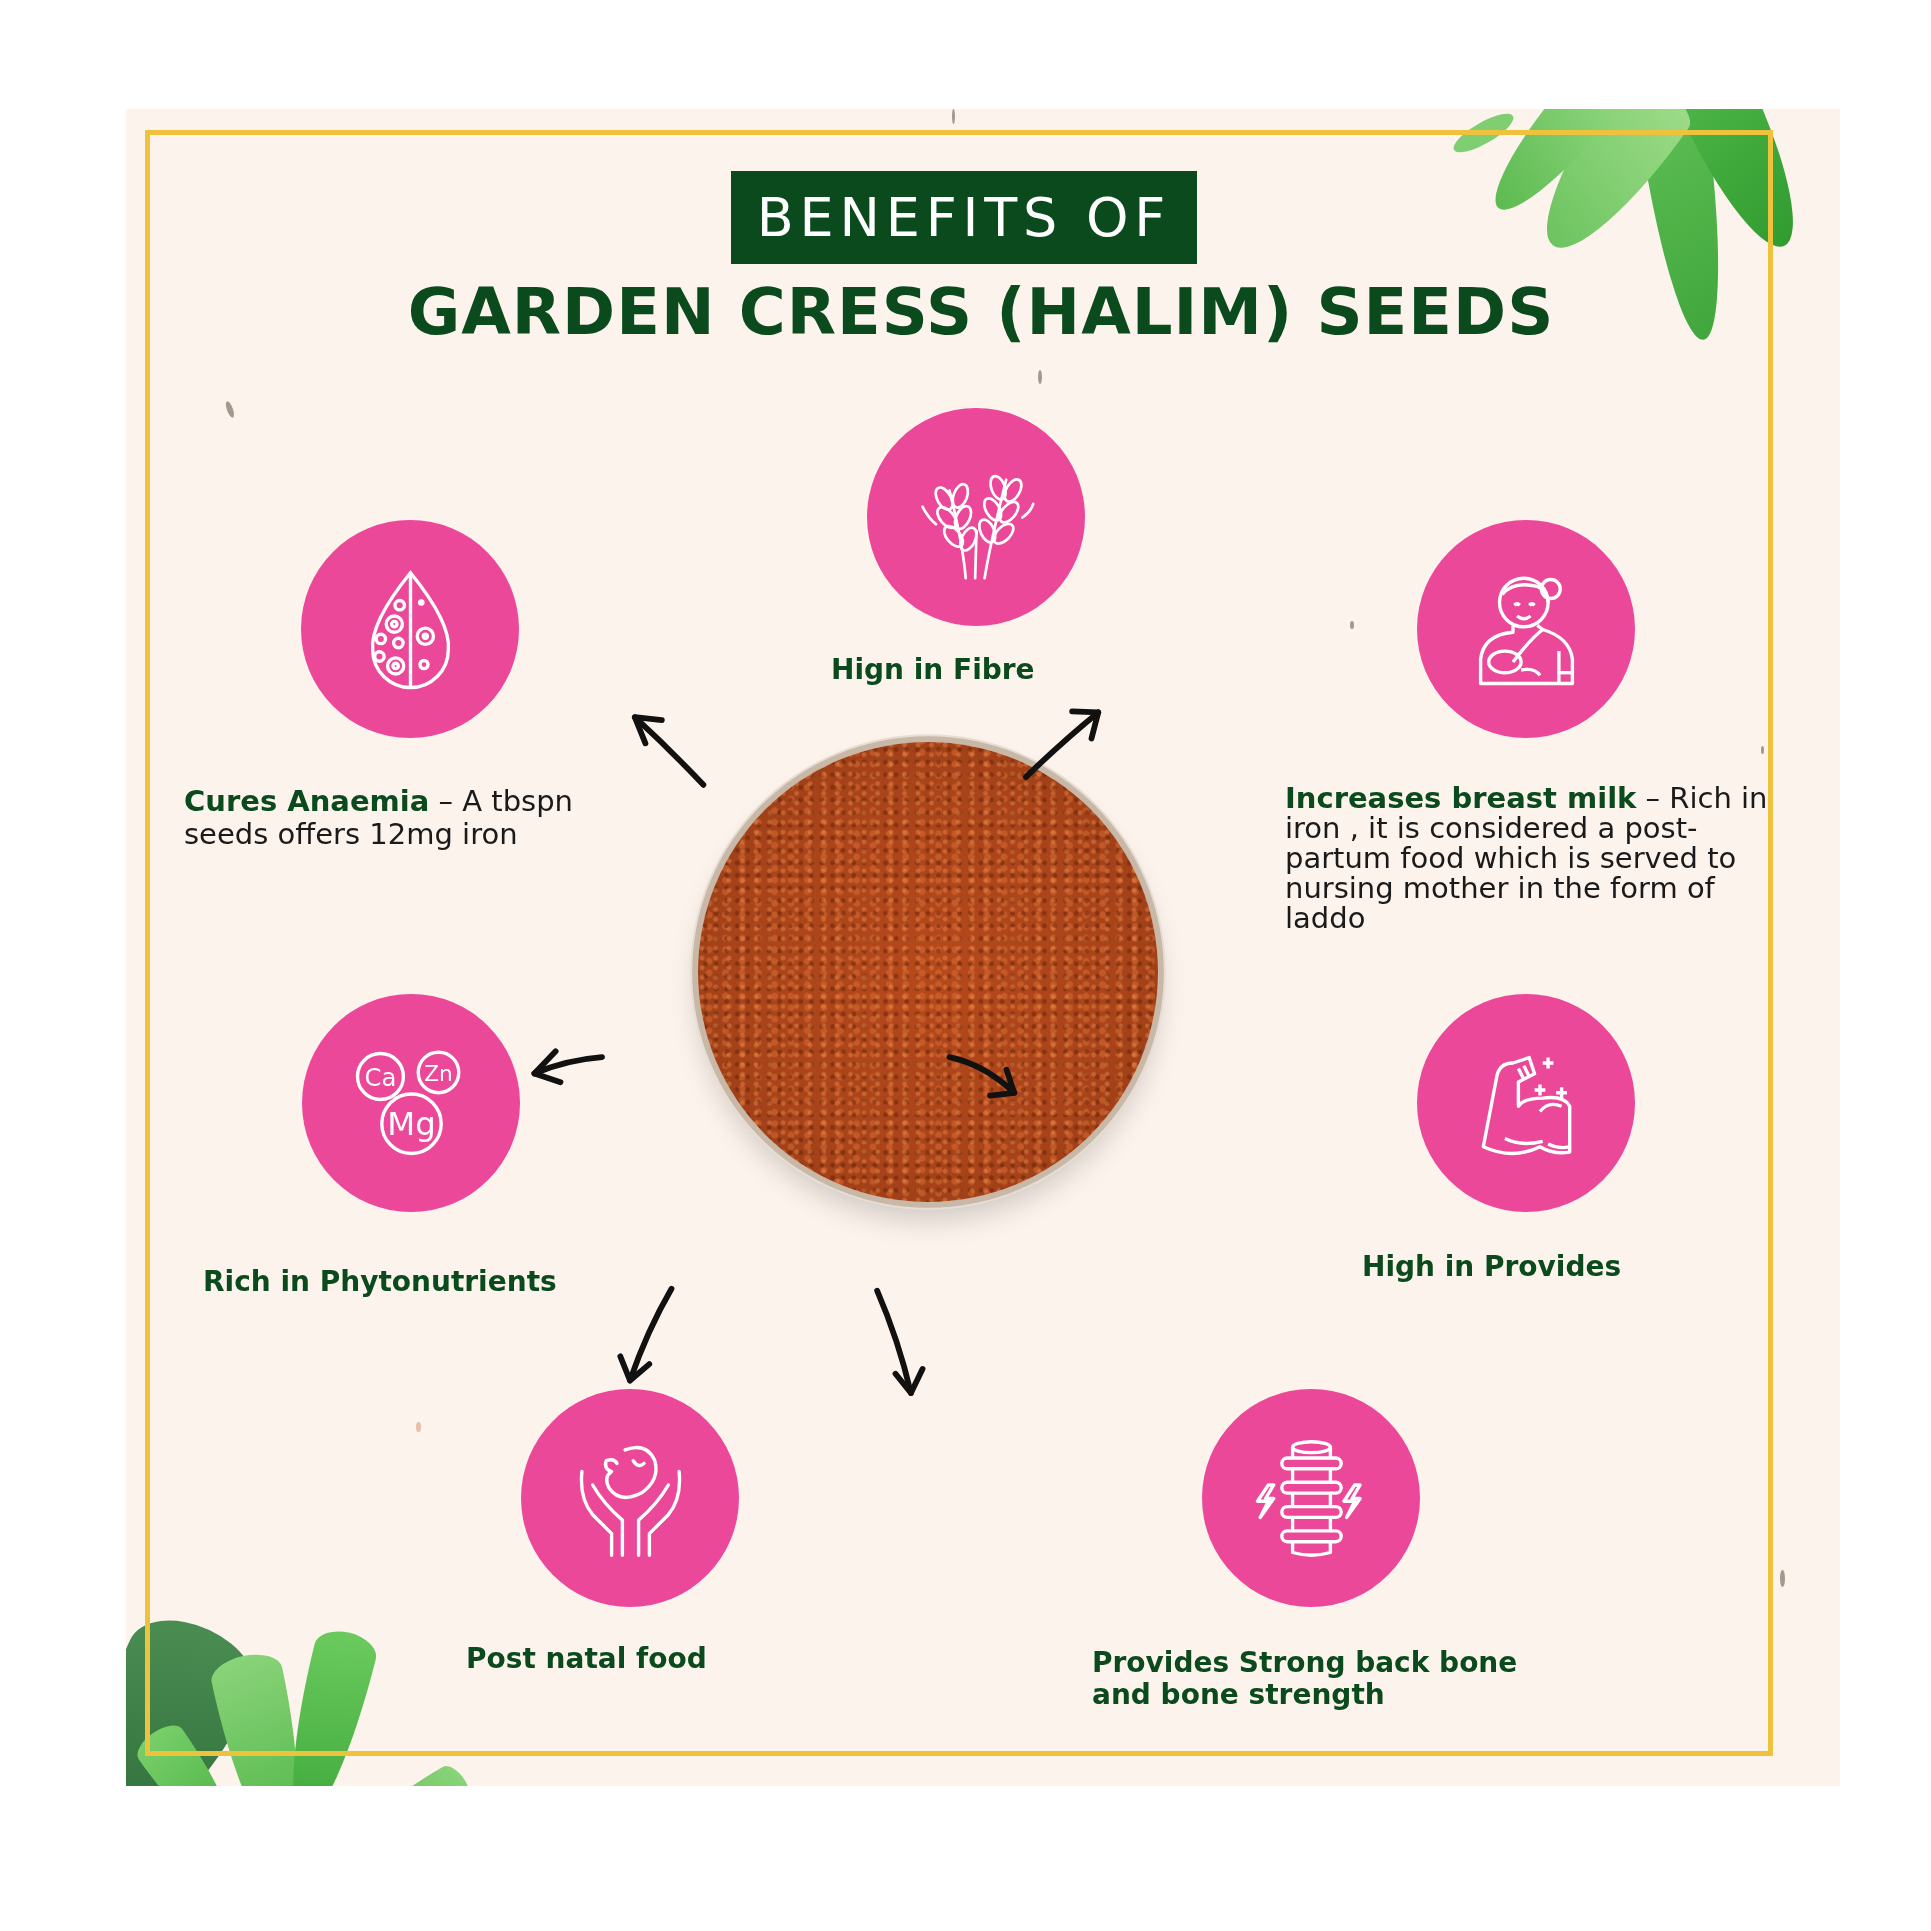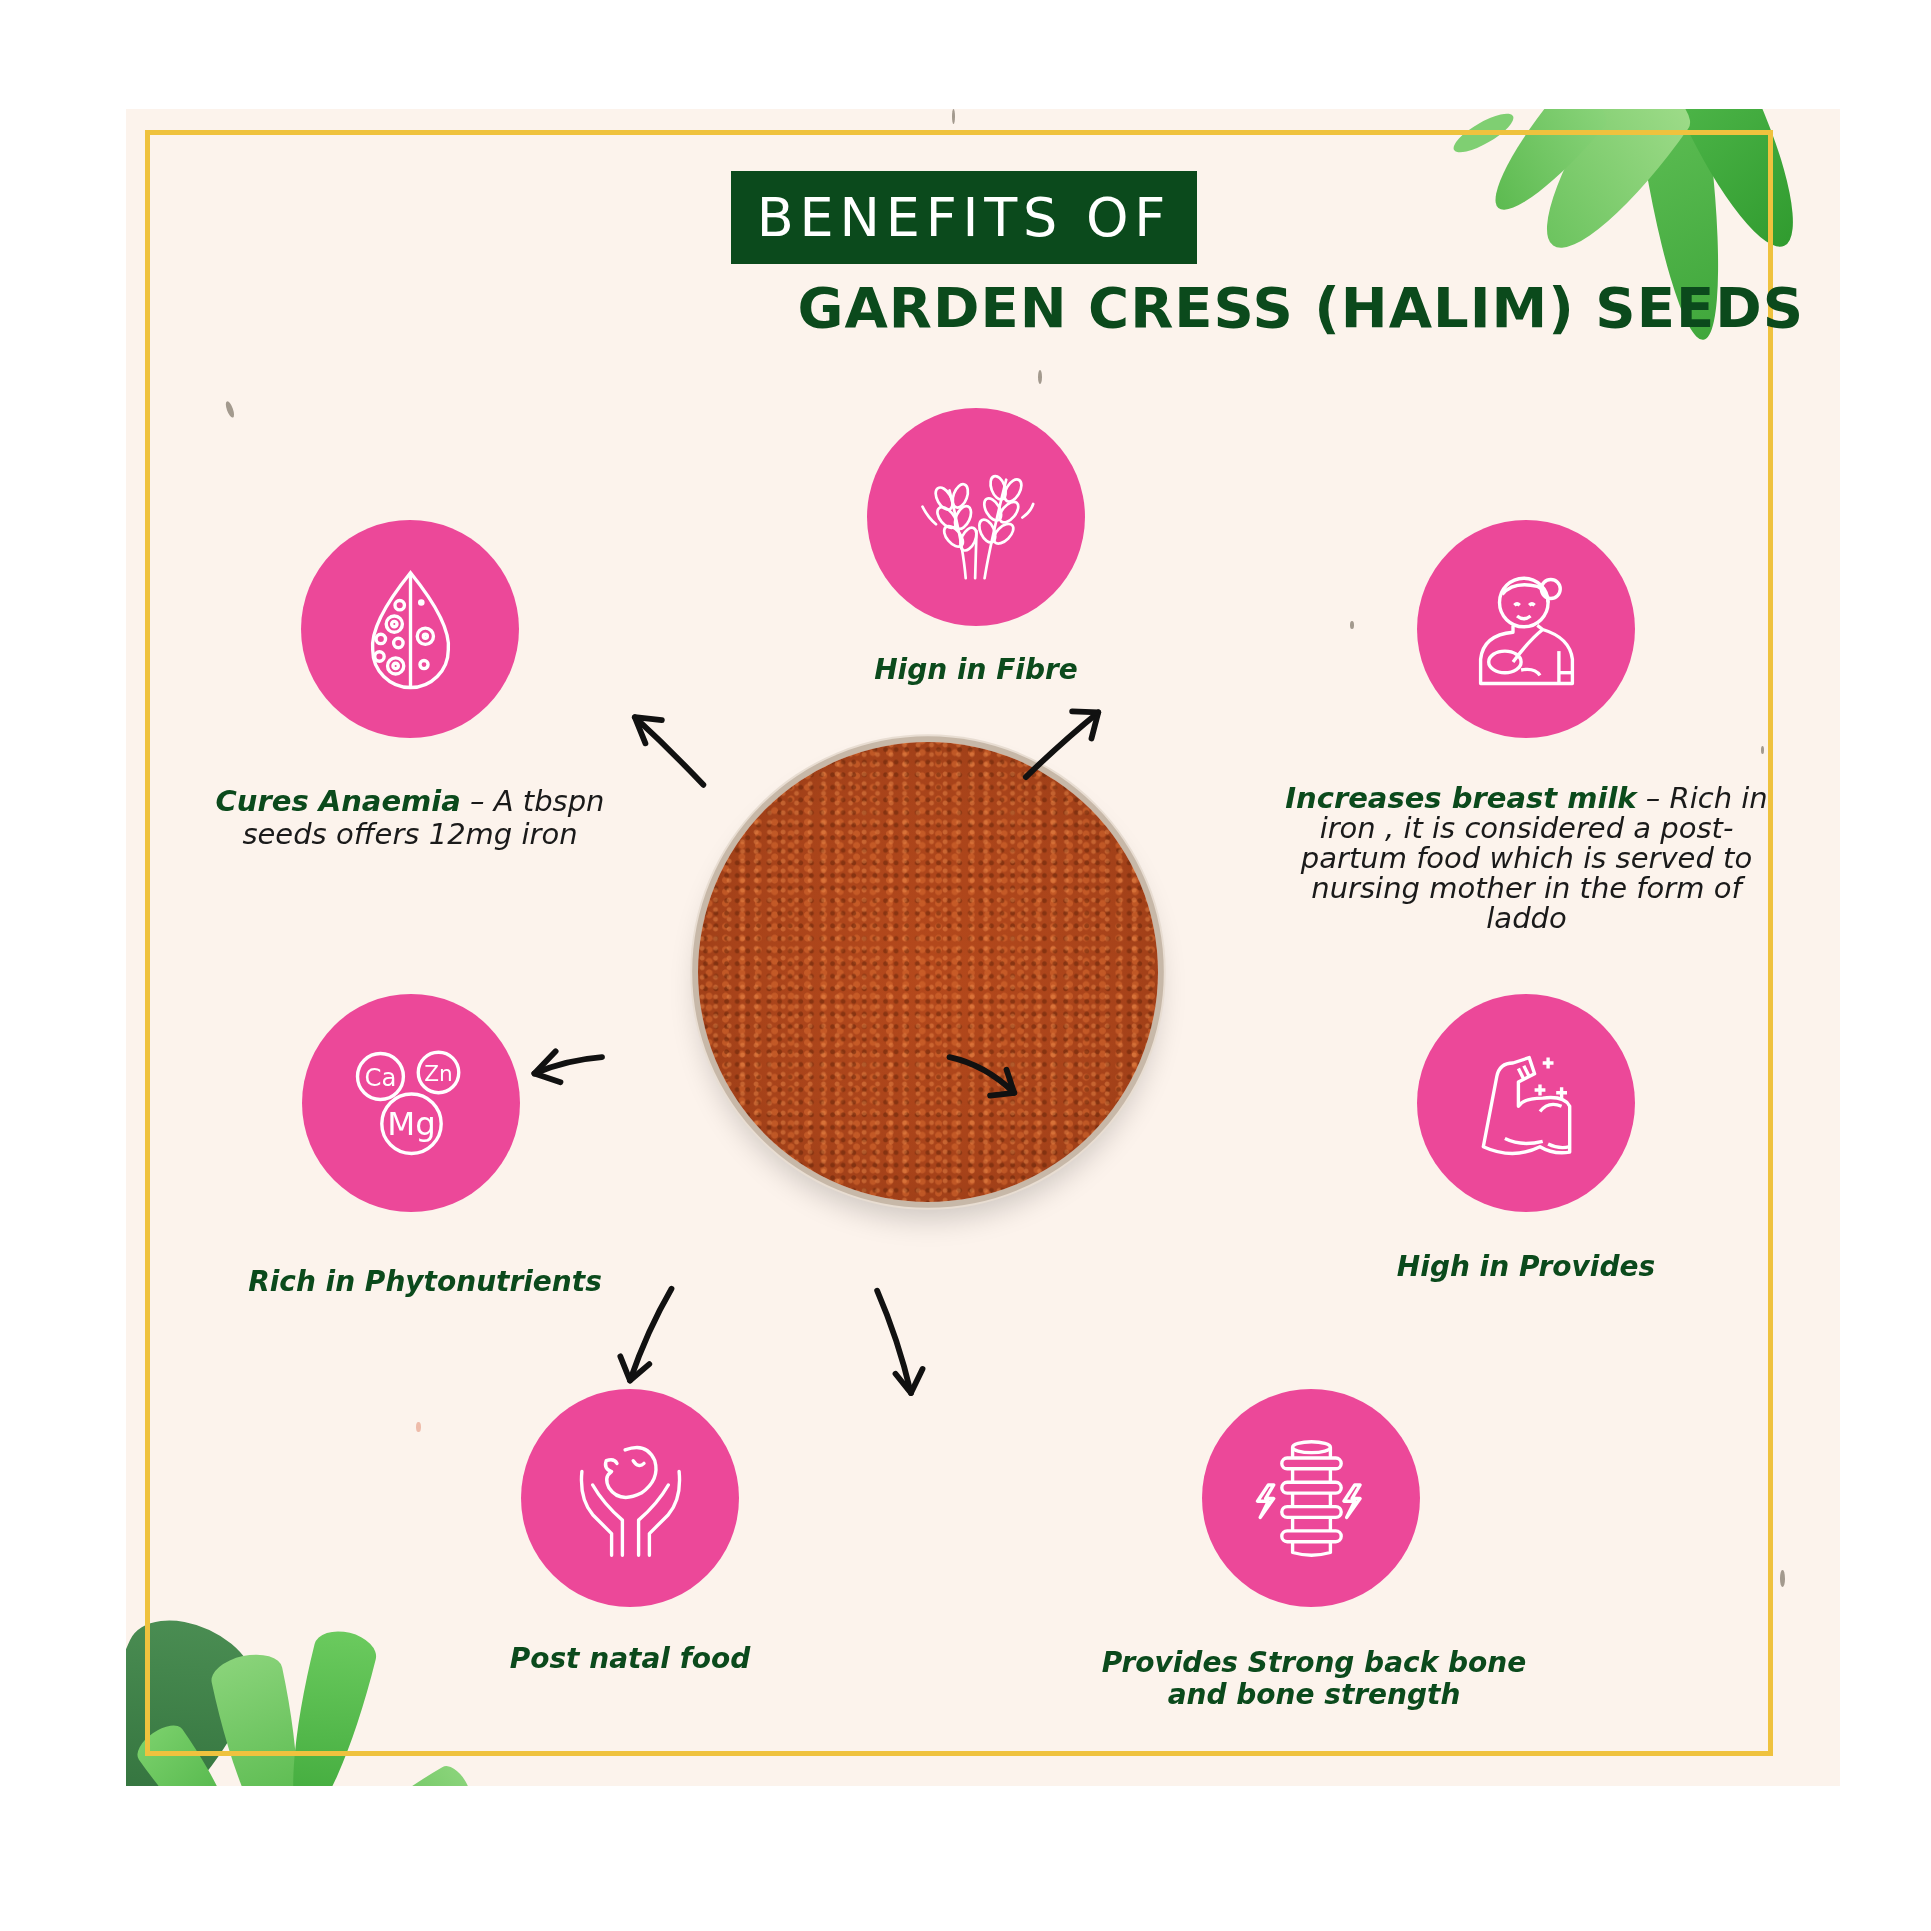--- a/index.html
+++ b/index.html
@@ -7,29 +7,29 @@
          font-family:"Liberation Sans","DejaVu Sans",sans-serif; }
   .panel { position:absolute; left:126px; top:109px; width:1678px; height:1677px;
            background:#fcf3ec; overflow:hidden;padding-left:36px; }
   .border-frame { position:absolute; left:19.3px; top:21px; width:1628px; height:1626px;
            border:5.8px solid #efc23e; box-sizing:border-box; }
   .speck { position:absolute; background:#7d7466; border-radius:50%; opacity:.7; }
   .header-box { position:absolute; left:605px; top:62px; width:466px; height:93px;
            background:#0b4a1c; display:flex; align-items:center; justify-content:center; }
   .header-box span { color:#ffffff; font-size:54px; letter-spacing:5.8px; font-weight:400;
            font-family:"DejaVu Sans","Liberation Sans",sans-serif; }
-  .main-title { position:absolute; left:0; width:1678px; top:166px; text-align:right;
-           color:#0b4a1c; font-size:56px; font-weight:700; letter-spacing:1px;
+  .main-title { position:absolute; left:16px; width:1678px; top:166px; text-align:center;
+           color:#0b4a1c; font-size:64px; font-weight:700; letter-spacing:1px;
            font-family:"DejaVu Sans","Liberation Sans",sans-serif; }
   .circle { position:absolute; width:218px; height:218px; border-radius:50%;
            background:#ec4899; display:flex; align-items:center; justify-content:center; }
   .circle svg { width:135px; height:135px; }
-  .label { position:absolute; text-align:center; color:#0b4a1c; font-weight:700;
+  .label { position:absolute; color:#0b4a1c; font-weight:700;
            font-size:28px; line-height:33px;
-           font-family:"DejaVu Sans","Liberation Sans",sans-serif;font-style:italic; }
+           font-family:"DejaVu Sans","Liberation Sans",sans-serif; }
   .label .rest { color:#1a1a1a; font-weight:400; }
   .bowl { position:absolute; left:572px; top:633px; width:460px; height:460px; border-radius:50%;
           background:
             radial-gradient(circle at 30% 30%, rgba(255,160,90,.35) 0 1.9px, transparent 2.9px) 0 0/13.5px 9.7px,
             radial-gradient(circle at 70% 60%, rgba(90,30,5,.45) 0 1.9px, transparent 2.9px) 0 0/10.6px 12.6px,
             radial-gradient(circle at 50% 50%, rgba(220,110,50,.5) 0 2.9px, transparent 3.9px) 2.9px 4.8px/16.4px 11.6px,
             radial-gradient(circle, #b5491c 0%, #a8431a 60%, #8e3814 100%);
           box-shadow: 0 0 0 5.8px #c7b8a8, 0 0 0 7.7px #e8ddd2, 0 17.4px 29px rgba(0,0,0,.18); }
   .arrows { position:absolute; left:0; top:0; width:1678px; height:1677px; pointer-events:none; }
   .leaf { position:absolute; border-radius:0 100% 0 100%; }

